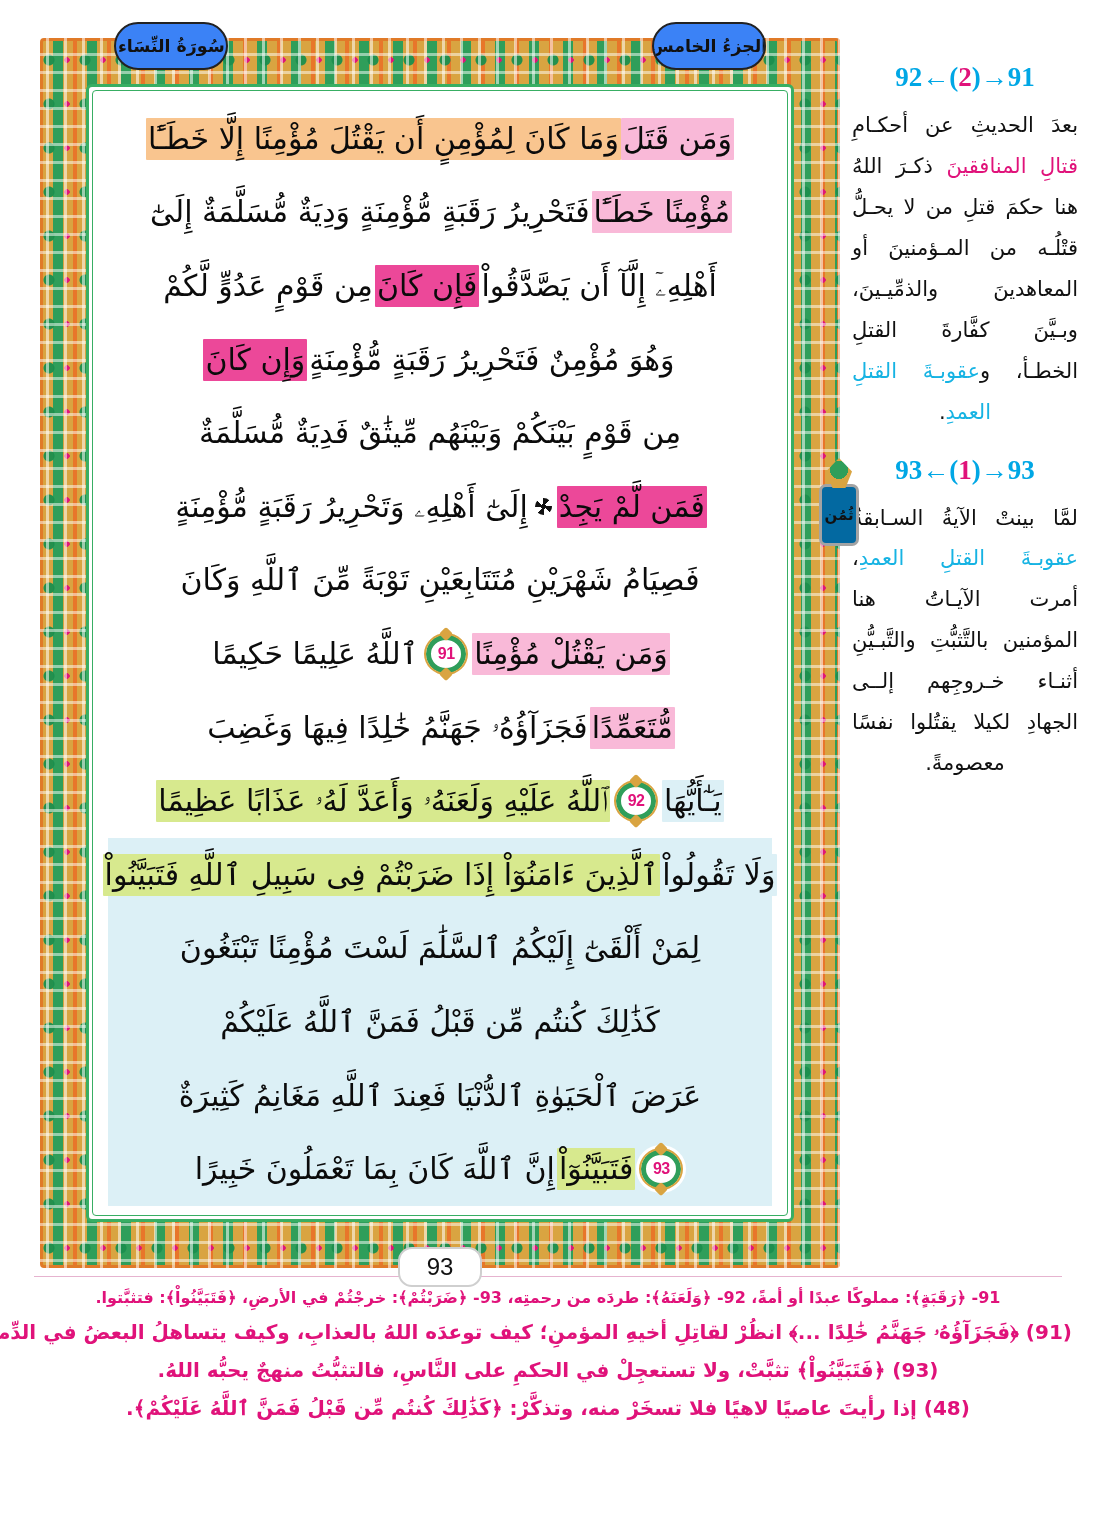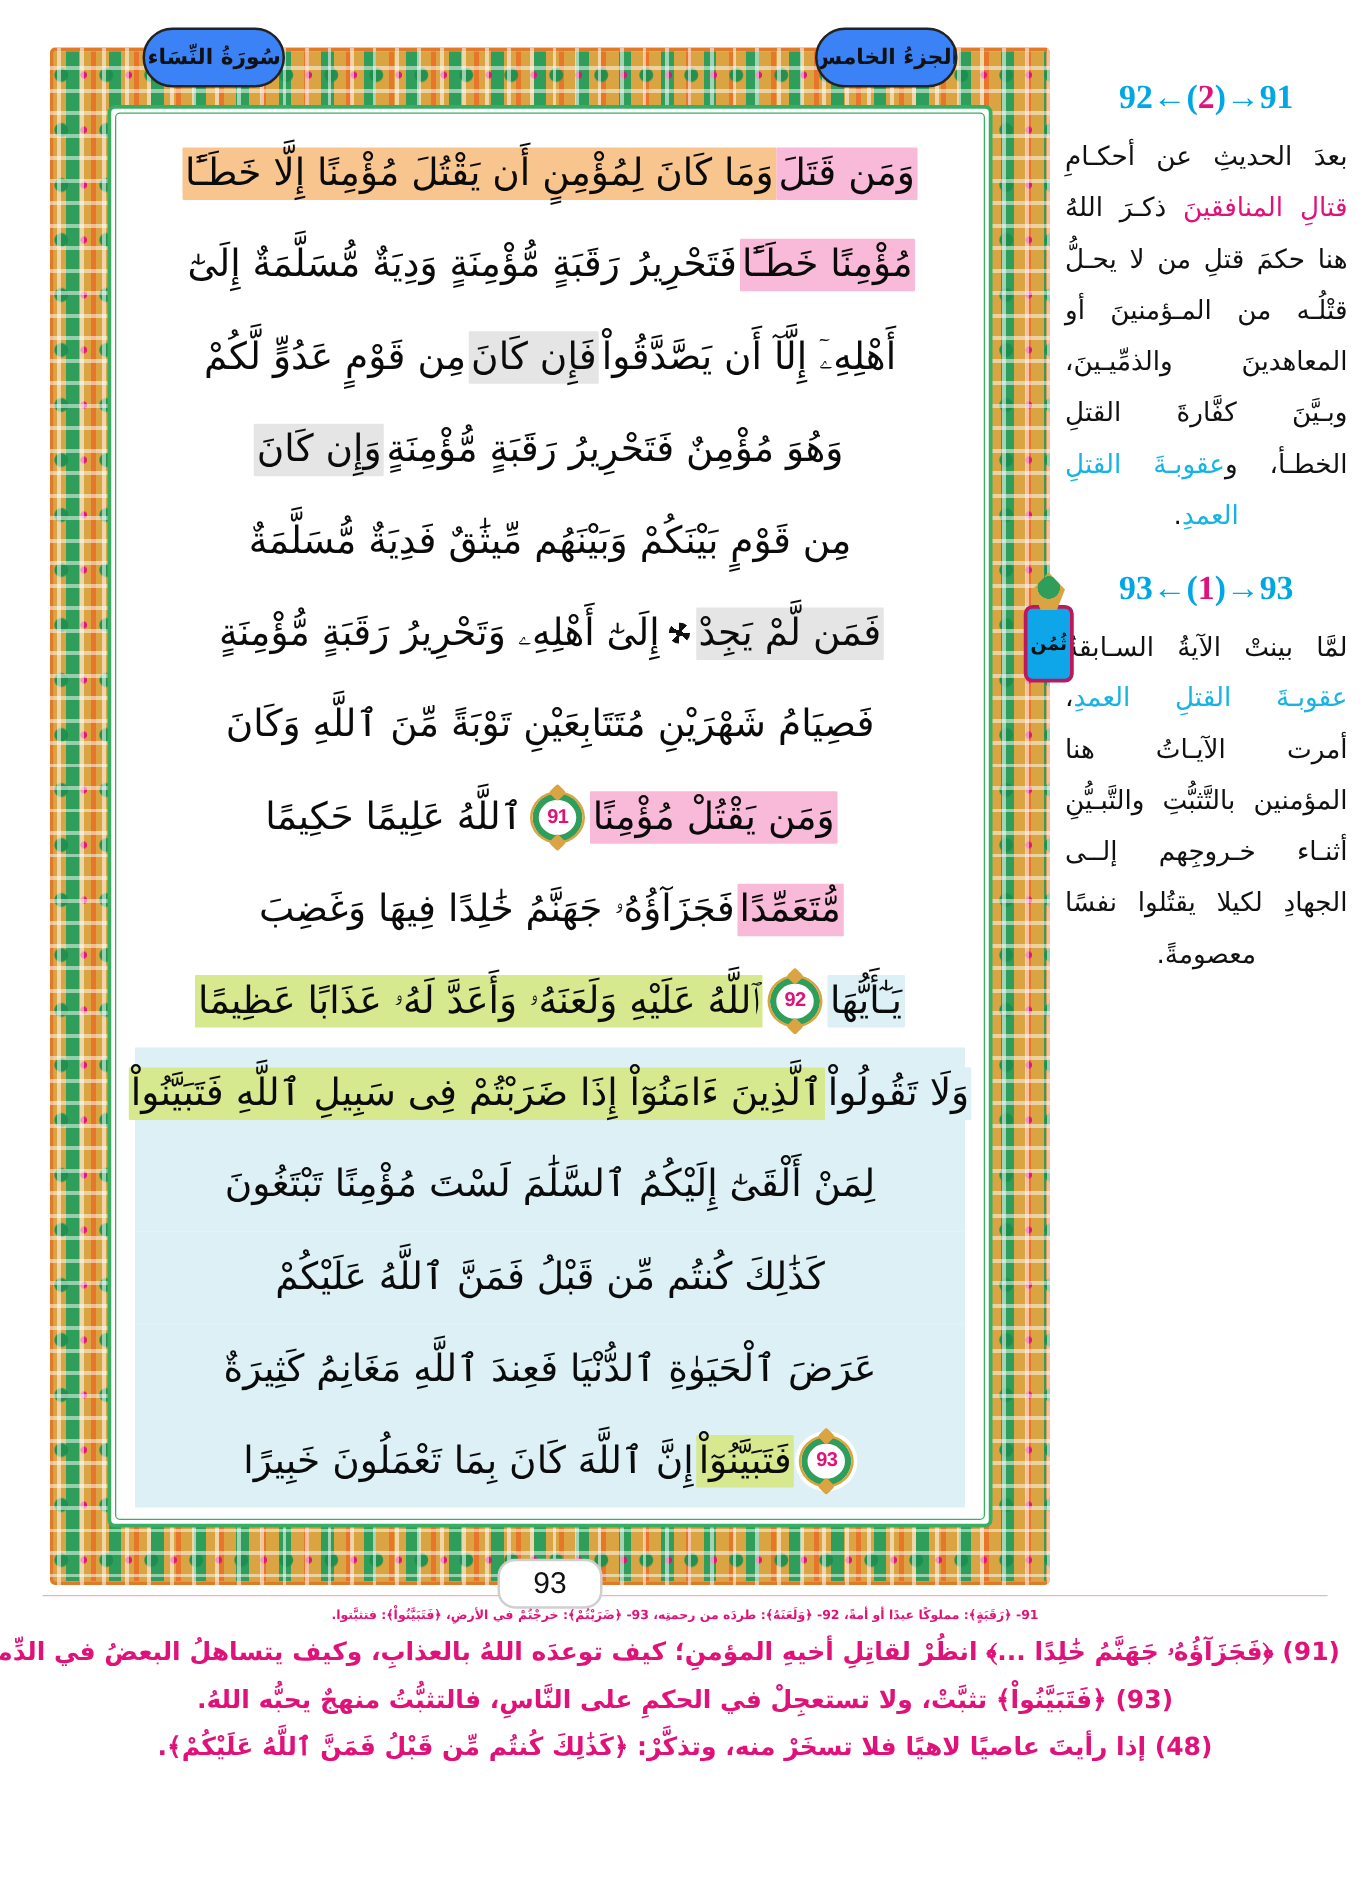--- a/index.html
+++ b/index.html
@@ -97,21 +97,21 @@
     position:absolute; right:-20px; top:420px;
     width:42px; height:104px; z-index:7;
     display:flex; flex-direction:column; align-items:center;
   }
   #thumn .cap { width:26px; height:30px;
     background:radial-gradient(circle at 50% 40%, #2f9e5a 0 40%, #d9a441 41% 100%);
     clip-path:polygon(50% 0,100% 45%,75% 100%,25% 100%,0 45%);
   }
   #thumn .plate {
     width:40px; height:62px; margin-top:-4px;
-    background:#0ea5e9; border:3px solid #be185d; border-radius:7px;
+    background:#0369a1; border:3px solid #a3a3a3; border-radius:7px;
     display:flex; align-items:center; justify-content:center;
     font-size:15px; color:#111; font-weight:700;
   }
 
   
   #quran-lines {
     position:absolute; left:58px; top:58px; right:58px; bottom:58px;
     padding:6px 10px 4px 10px;
     display:flex; flex-direction:column; justify-content:space-between;
     direction:rtl;
@@ -133,21 +133,21 @@
     line-height:1.0;
     color:#0b0b0b;
     letter-spacing:-0.5px;
     direction:rtl;
     display:flex; align-items:center; justify-content:center;
     width:100%;
   }
   
   .h-orange { background:#f9c58f; }
   .h-pink   { background:#f9b9d8; }
-  .h-yellow { background:#e5e5e5; }
+  .h-yellow { background:#ec4899; }
   .h-green  { background:#d7e98e; }
   .h-blue   { background:#dcf0f6; }
   .h-none   { background:transparent; }
 
   .line-bg-blue { background:#dcf0f6; }
   .line-bg-none { background:transparent; }
 
   
   .ayah {
     display:inline-flex; align-items:center; justify-content:center;
@@ -215,21 +215,21 @@
     position:absolute; left:0; right:0; top:1276px;
     padding:0 24px;
     direction:rtl; text-align:center;
   }
   #footnotes .rule {
     width:calc(100% - 20px); margin:0 auto 6px auto;
     height:1px; background:#e6b3cf;
   }
   .fn {
     font-family:"DejaVu Sans", sans-serif;
-    font-size:10px;
+    font-size:16px;
     line-height:1.9;
     color:#e0127a;
     font-weight:700;
     white-space:nowrap;
     direction:rtl;
   }
   .fn-small { font-size:20px; }
 </style>
 </head>
 <body>

